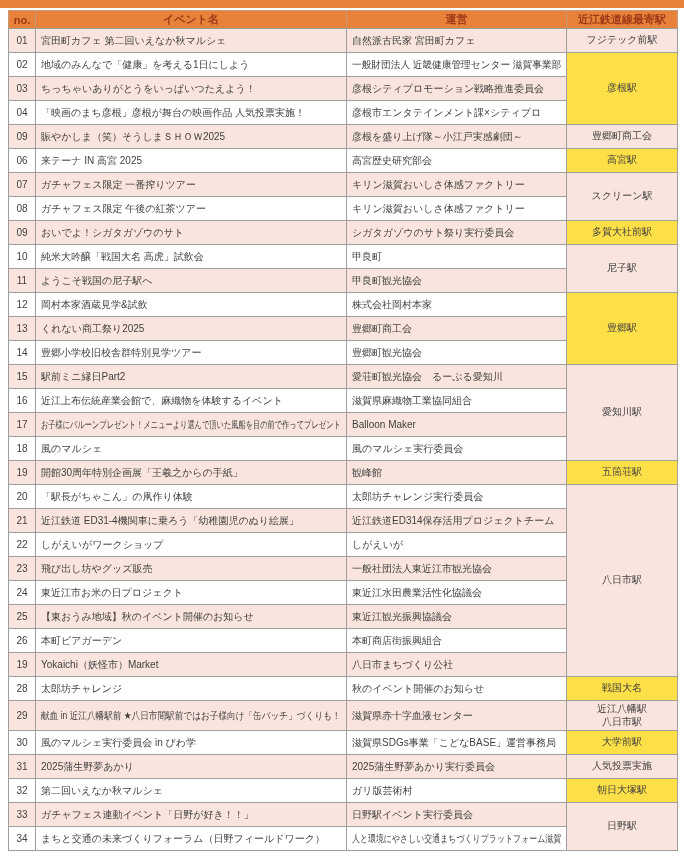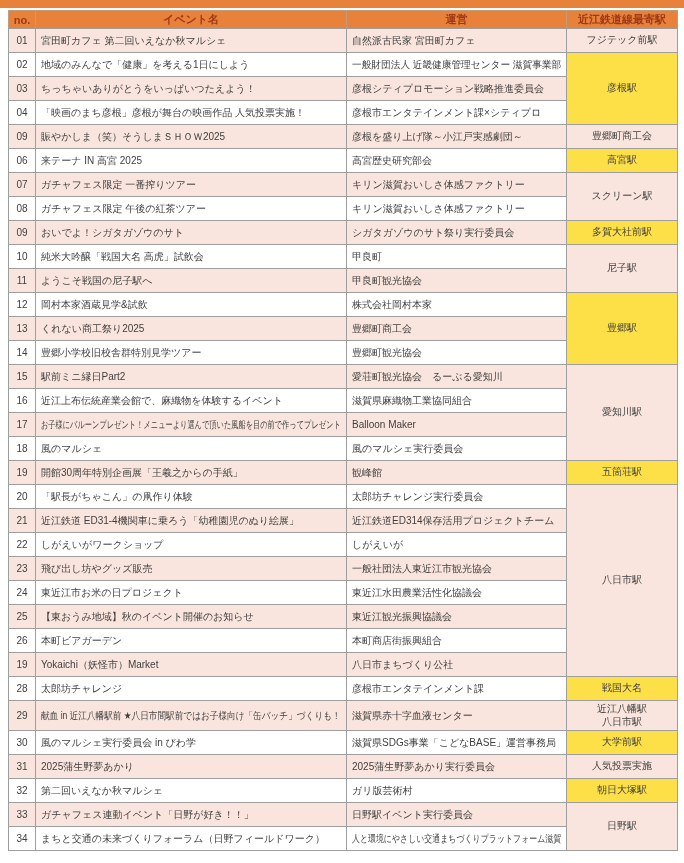--- a/index.html
+++ b/index.html
@@ -208,21 +208,21 @@
         <td class="c-operator"><span class="fit">本町商店街振興組合</span></td>
       </tr>
       <tr class="alt">
         <td class="c-no">19</td>
         <td class="c-event"><span class="fit">Yokaichi（妖怪市）Market</span></td>
         <td class="c-operator"><span class="fit">八日市まちづくり公社</span></td>
       </tr>
       <tr>
         <td class="c-no">28</td>
         <td class="c-event"><span class="fit">太郎坊チャレンジ</span></td>
-        <td class="c-operator"><span class="fit">彦根市エンタテインメント課</span></td>
+        <td class="c-operator"><span class="fit">秋のイベント開催のお知らせ</span></td>
         <td class="c-station s-plain" rowspan="1">戦国大名</td>
       </tr>
       <tr class="alt">
         <td class="c-no">29</td>
         <td class="c-event"><span class="fit" style="transform-origin: left center; transform: scaleX(0.862069);">献血 in 近江八幡駅前 ★八日市間駅前ではお子様向け「缶バッチ」づくりも！</span></td>
         <td class="c-operator"><span class="fit">滋賀県赤十字血液センター</span></td>
         <td class="c-station s-alt" rowspan="1">近江八幡駅
 八日市駅</td>
       </tr>
       <tr>

